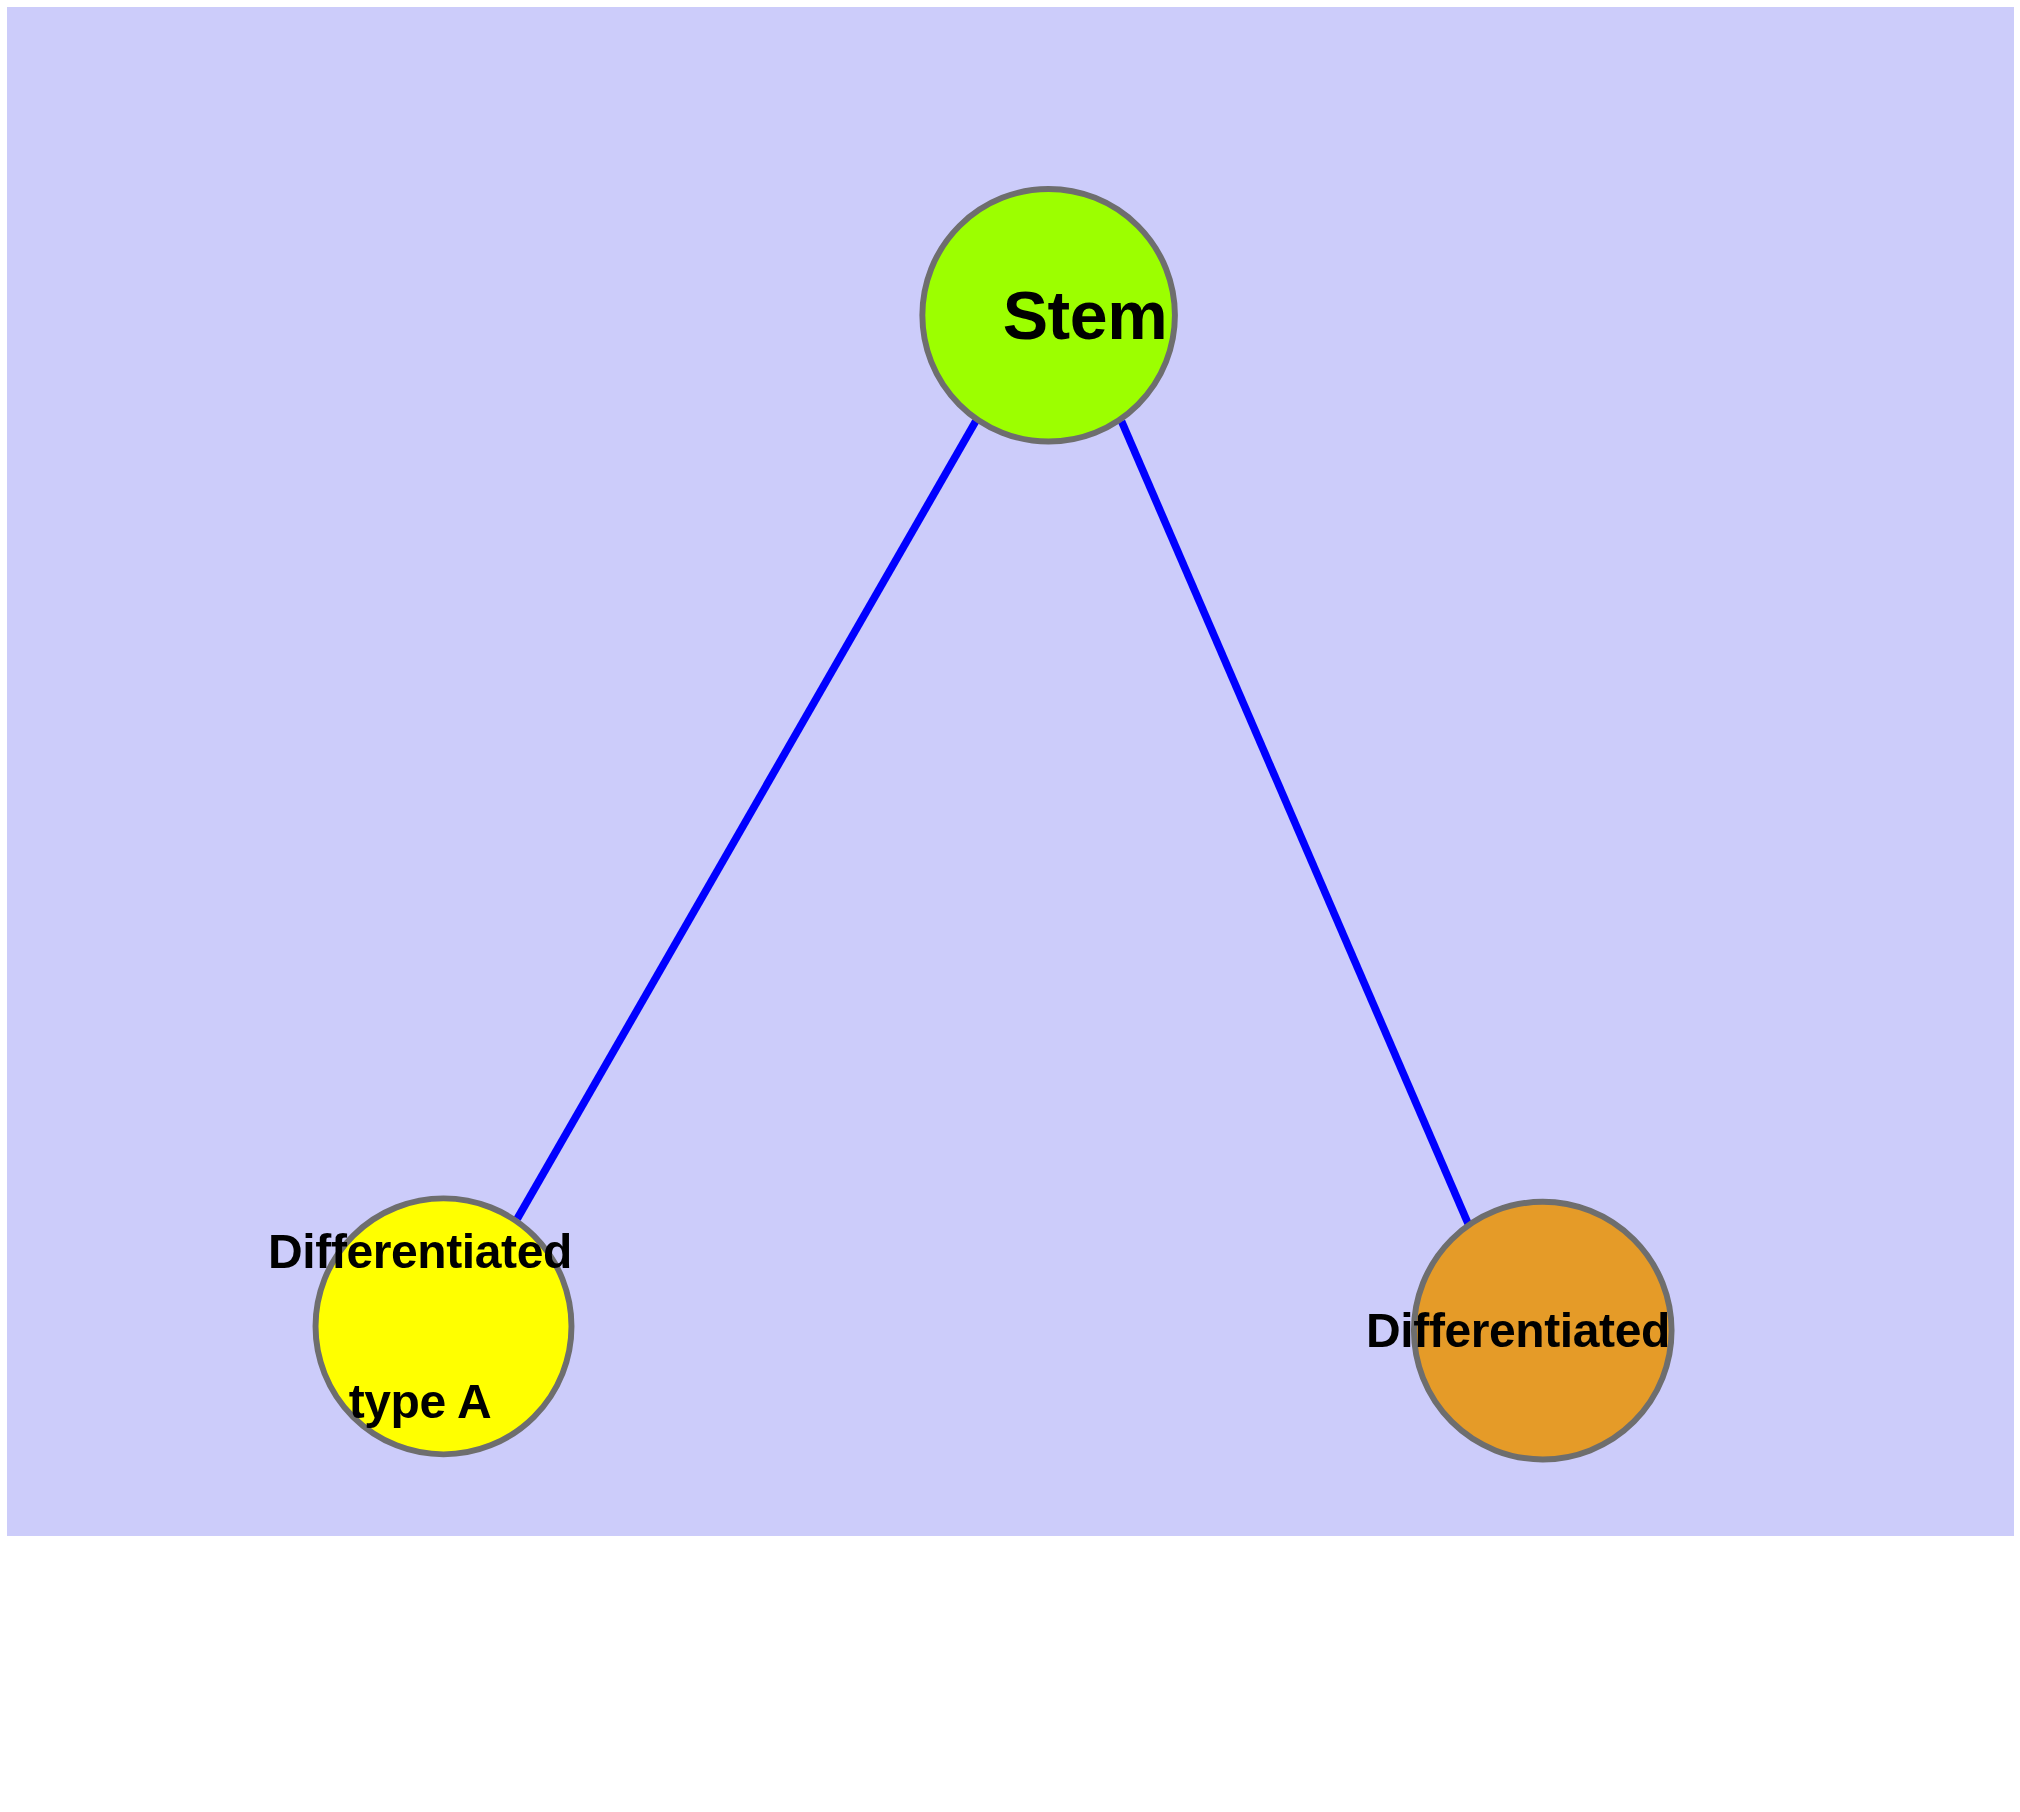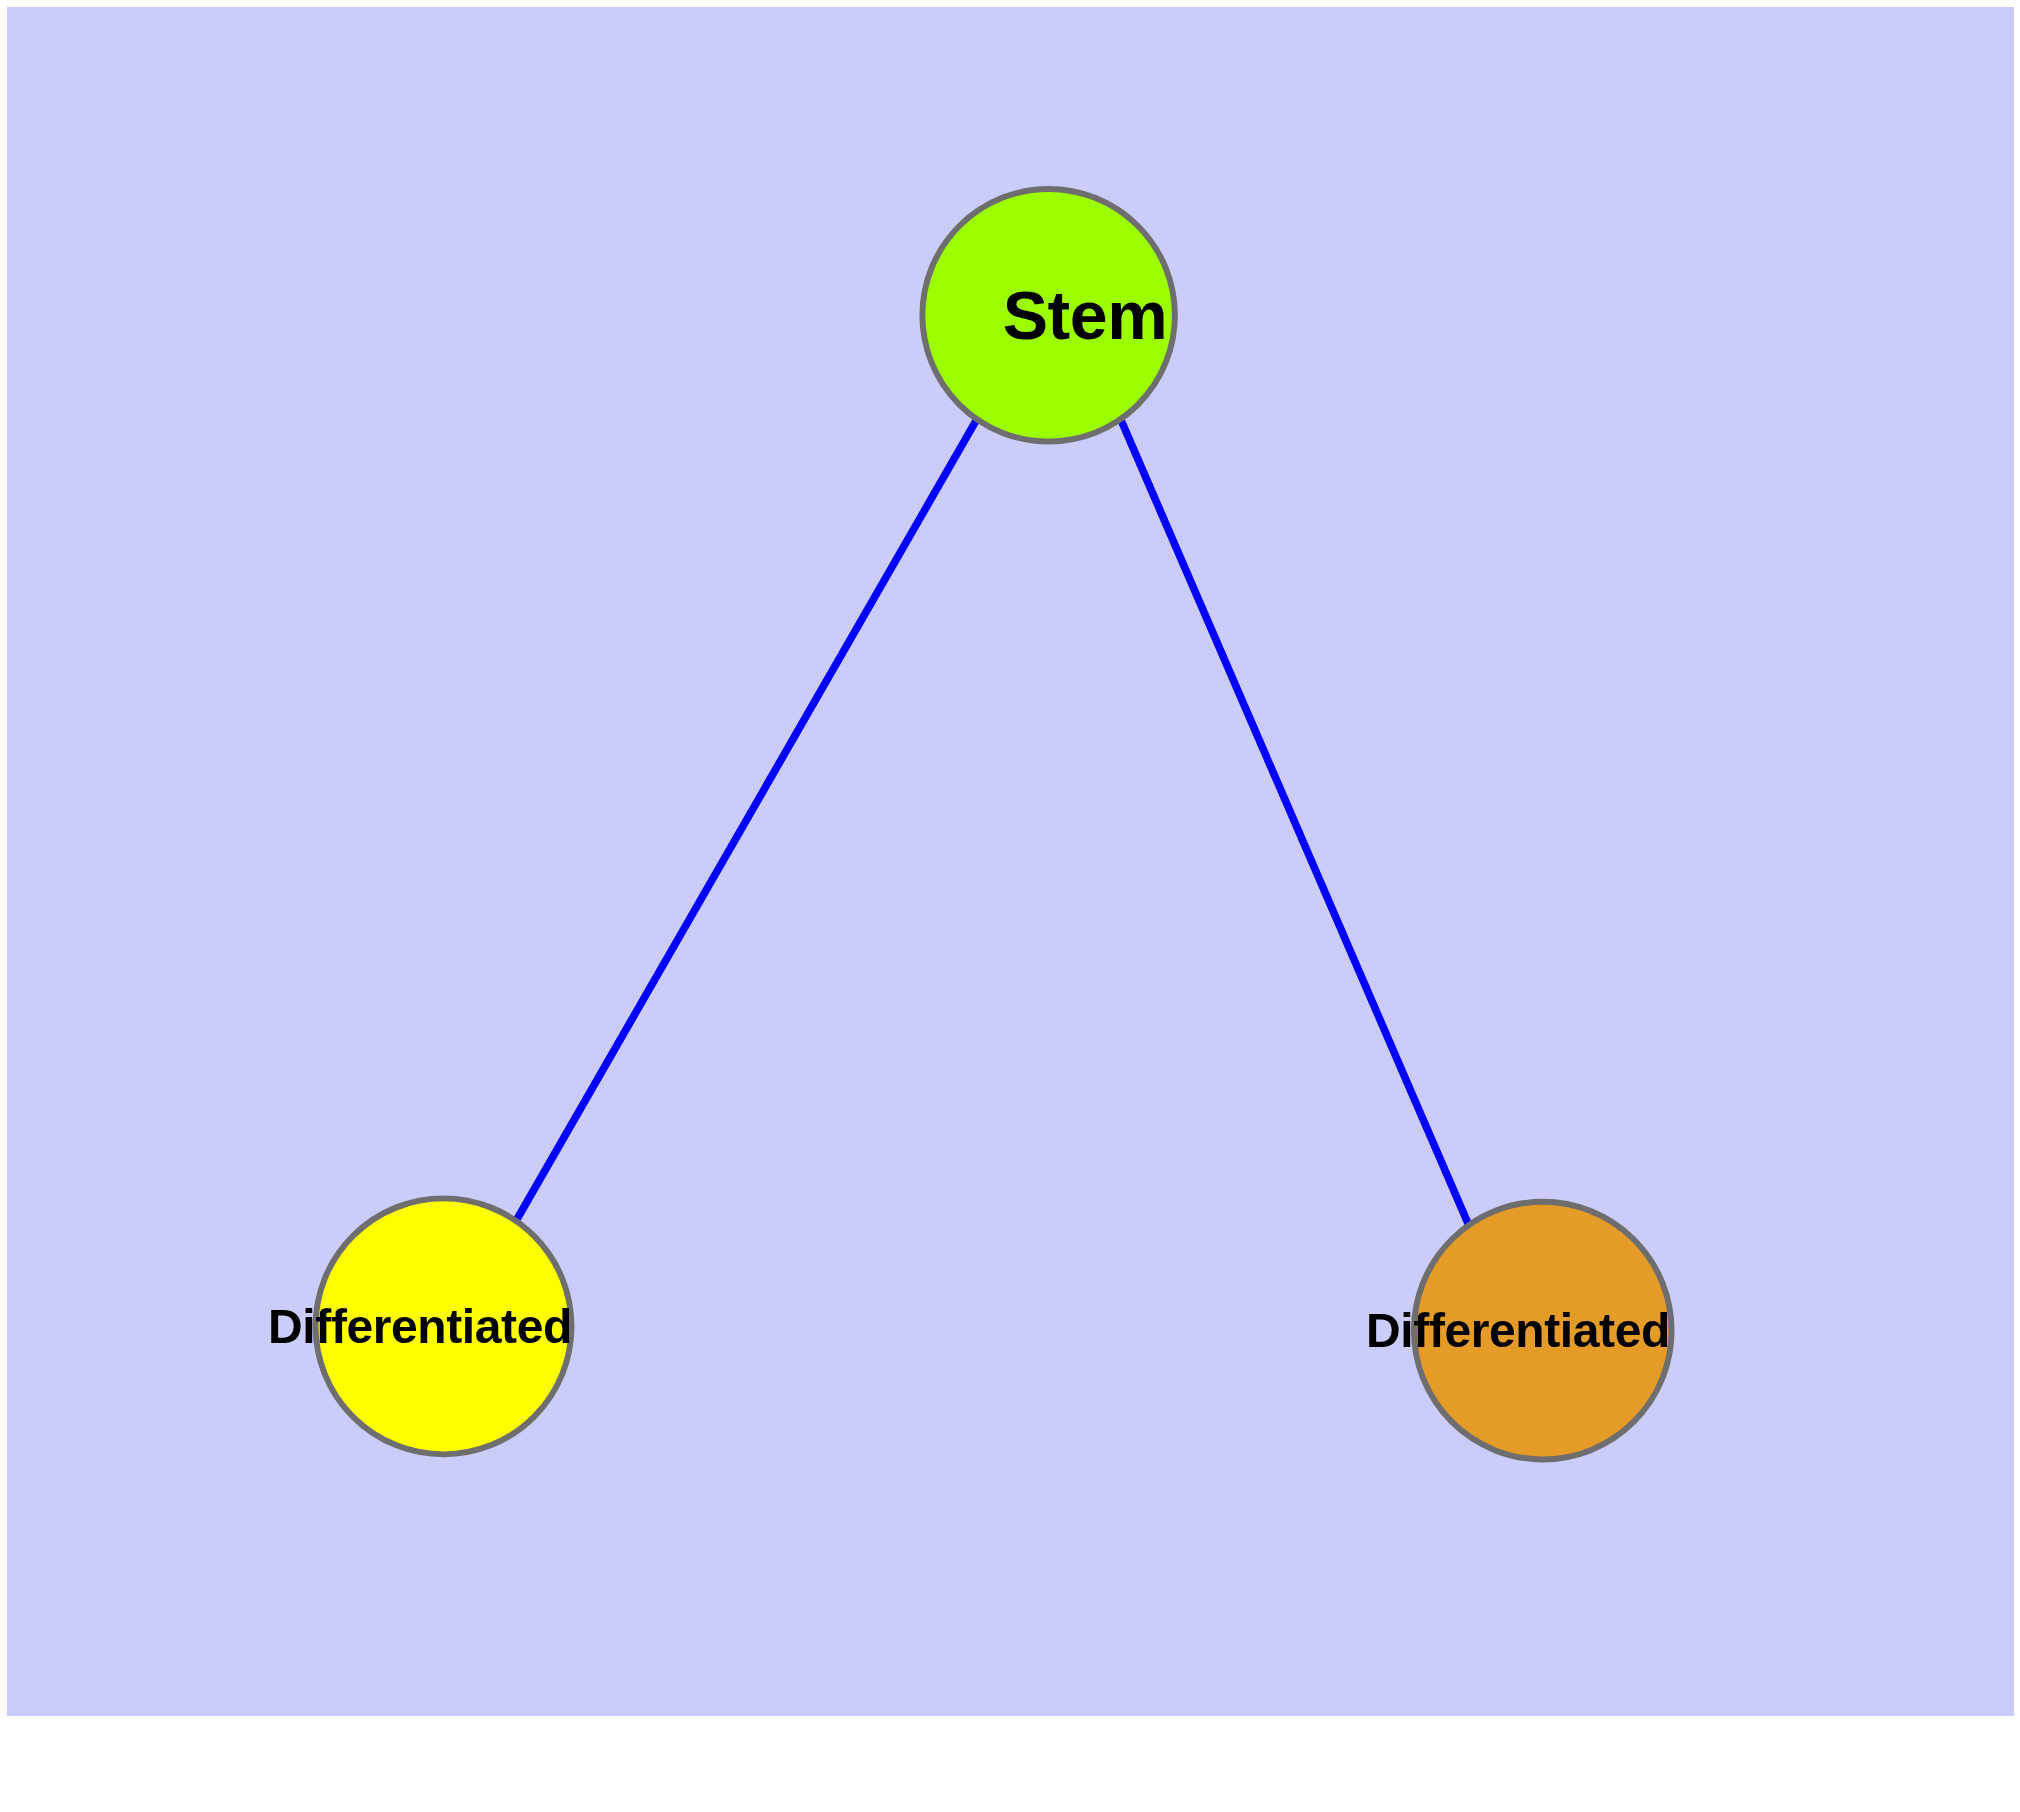--- a/index.html
+++ b/index.html
@@ -3,21 +3,21 @@
 <meta charset="utf-8">
 <style>
   html, body {
     margin: 0;
     padding: 0;
     background: #ffffff;
   }
   #canvas {
     position: relative;
     width: 2021px;
-    height: 1716px;
+    height: 1536px;
     background: #ffffff;
     overflow: hidden;
     font-family: "Liberation Sans", sans-serif;
   }
   #plot-area {
     position: absolute;
     left: 6.8px;
     top: 6.8px;
     width: 2007px;
     height: 1798px;
@@ -70,20 +70,21 @@
       <circle cx="1820" cy="1570" r="152" fill="#e59b28" stroke="#6e6e6e" stroke-width="7"></circle>
     </g>
   </svg>
 
   <div class="node-label" id="label-stem" style="left:1048px; top:315px;">
     <span>Stem</span>
   </div>
 
   <div class="node-label" id="label-type-a" style="left:420px; top:1327px;">
     <div>Differentiated</div>
+    <div>type A</div>
   </div>
 
   <div class="node-label" id="label-type-b" style="left:1518px; top:1331px;">
     <div>Differentiated</div>
   </div>
 
 </div>
 
 
 </body></html>

